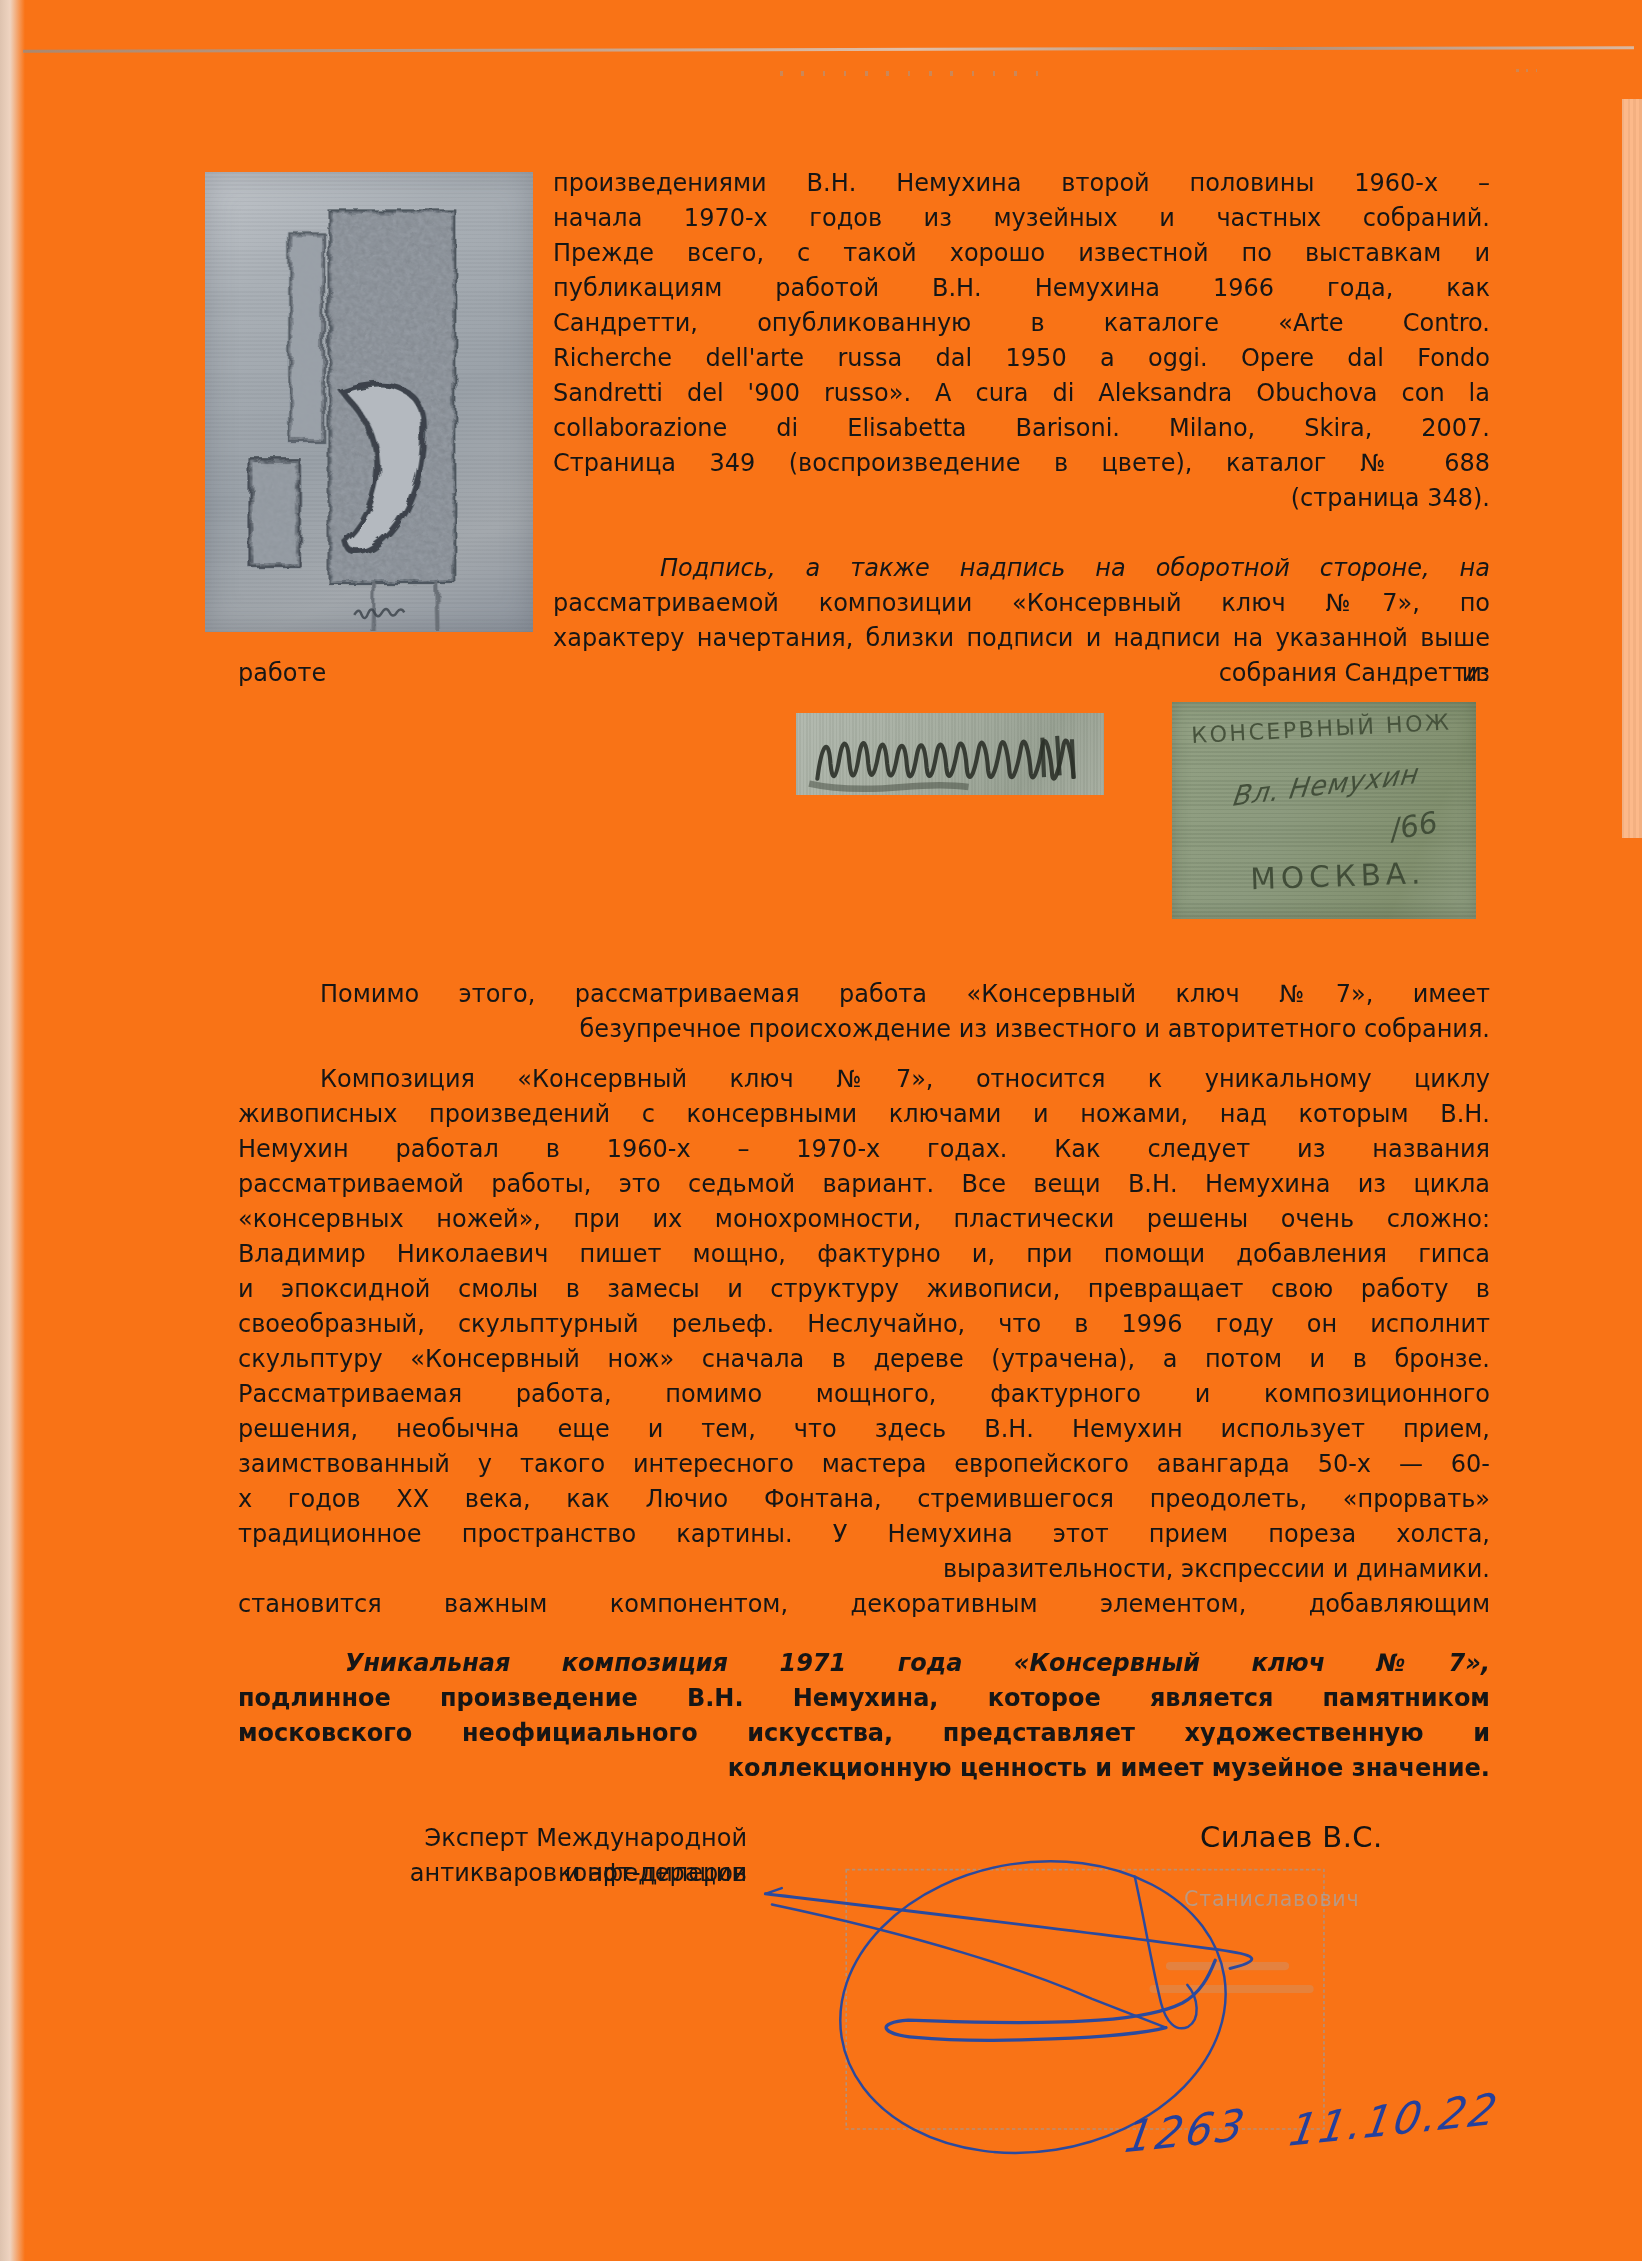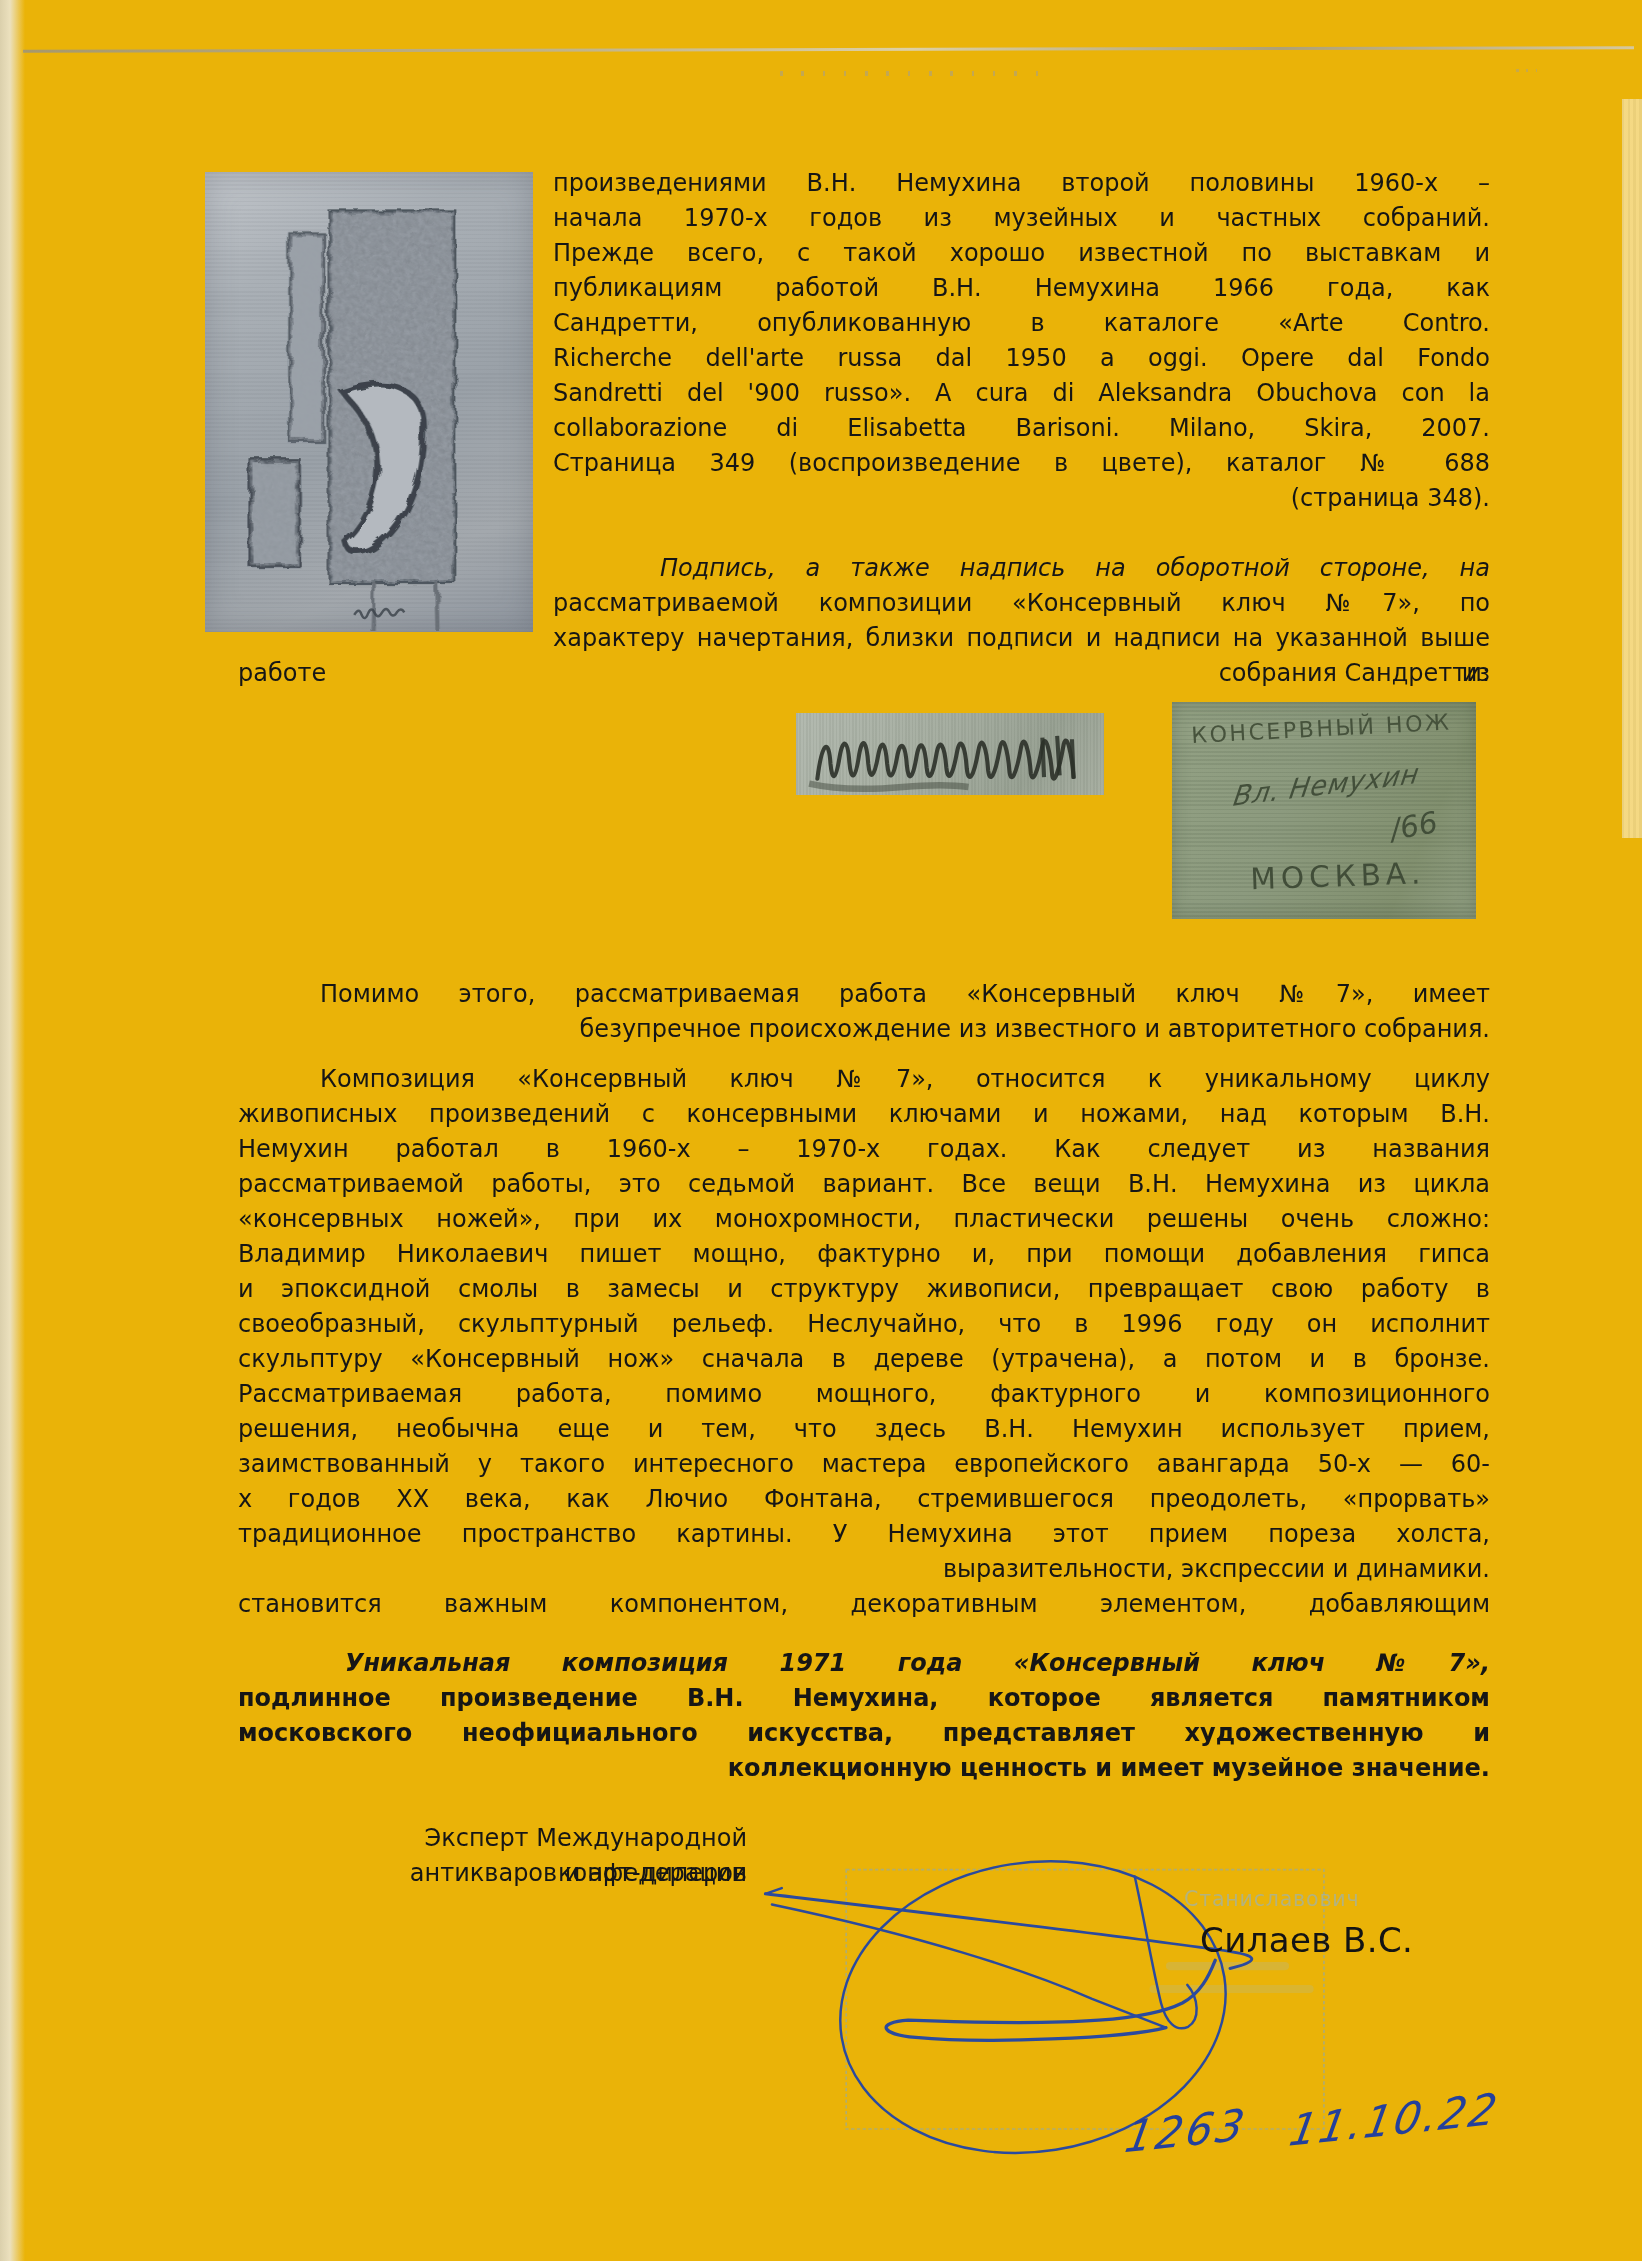--- a/index.html
+++ b/index.html
@@ -1,18 +1,18 @@
 <!DOCTYPE html>
 <html lang="ru" style="font-size:13px"><head>
 <meta charset="utf-8">
 <style>
   html,body{margin:0;padding:0;background:#ffffff;}
   body{width:1642px;height:2261px;position:relative;overflow:hidden;
        font-family:"DejaVu Sans","Liberation Sans",sans-serif;color:#161616;}
-  .page{position:absolute;inset:0;background:#eab308;}
+  .page{position:absolute;inset:0;background:#f97316;}
 
   
   .edge-left{position:absolute;left:0;top:0;bottom:0;width:25px;
      background:linear-gradient(to right,#d7d7d5 0%,#ececeb 40%,rgba(255,255,255,0) 100%);opacity:.8;}
   .topline{position:absolute;left:23px;top:48px;width:1611px;height:2.5px;
      background:linear-gradient(to right,#8f8f8f 0%,#b5b5b5 35%,#d9d9d9 55%,#9a9a9a 78%,#cfcfcf 100%);
      transform:rotate(-0.12deg);opacity:.75;}
   .topdashes{position:absolute;left:780px;top:71px;width:271px;height:5px;opacity:.5;
      background:repeating-linear-gradient(to right,#9c9c9c 0 2.5px,transparent 2.5px 21.3px);}
   .topdash2{position:absolute;left:1516px;top:69px;width:21.3px;height:3.3px;opacity:.45;
@@ -52,21 +52,21 @@
        linear-gradient(120deg,#b3bab0 0%,#a6aea1 45%,#99a294 75%,#a9b0a3 100%);}
   #inset-right{left:934px;top:0;width:304px;height:217px;
      background:
        repeating-linear-gradient(to bottom, rgba(40,55,35,.10) 0 1.6px, rgba(255,255,255,0) 1.6px 4.1px),
        linear-gradient(115deg,#93a184 0%,#8c9a7e 40%,#82906f 78%,#8e9c80 100%);
      box-shadow:inset 0 0 18px rgba(40,55,30,.25);}
   .inset svg{position:absolute;inset:0;}
 
   
   #sig-svg{position:absolute;left:739px;top:1847px;width:780px;height:394px;}
-  #sig-name{position:absolute;left:1200px;top:1920px;font-size:34px;color:#141414;
+  #sig-name{position:absolute;left:1200px;top:1820px;font-size:29px;color:#141414;
      letter-spacing:0.4px;}
 </style>
 </head>
 <body>
 
 <div class="page">
 
   <div class="edge-left"></div>
   <div class="topline"></div>
   <div class="topdashes"></div>

